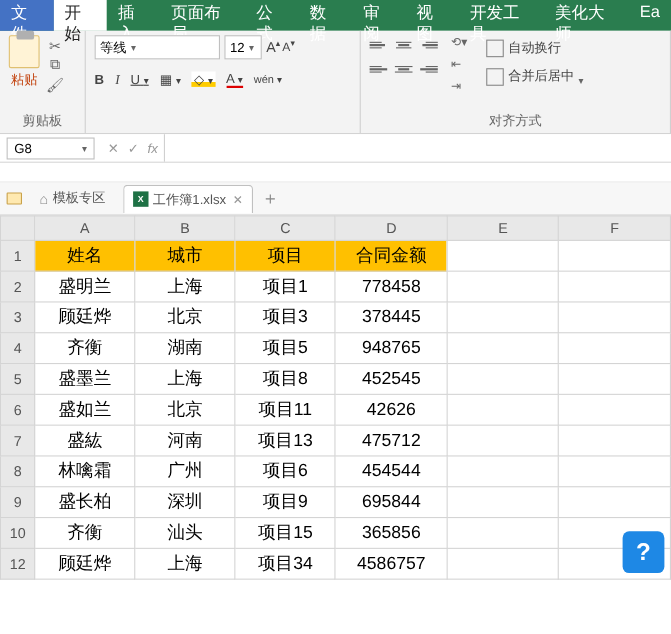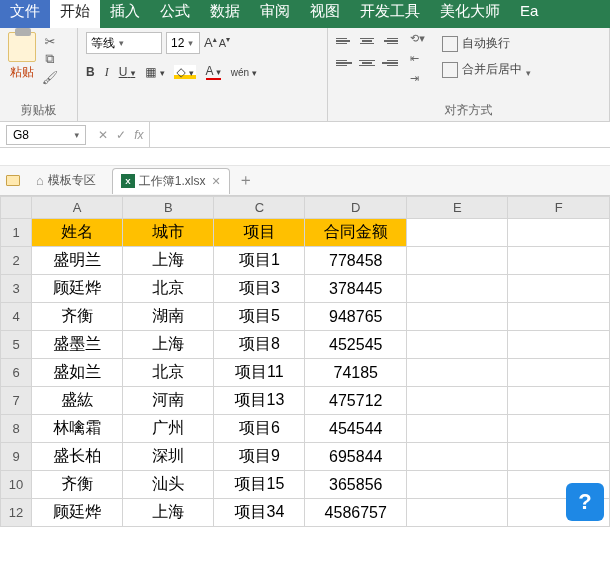--- a/index.html
+++ b/index.html
@@ -17,21 +17,21 @@
   
   .paste-col { display: flex; flex-direction: column; align-items: center; gap: 2px; }
   .paste-icon { width: 28px; height: 30px; background: #fff3d6; border: 1px solid #e0c070; border-radius: 2px; position: relative; }
   .paste-icon::after { content: ""; position: absolute; top: -5px; left: 6px; width: 16px; height: 8px; background: #b0b0b0; border-radius: 2px; }
   .mini-col { display: flex; flex-direction: column; gap: 4px; padding-top: 2px; }
   .mini-icon { width: 16px; height: 14px; display: flex; align-items: center; justify-content: center; color: #666; font-size: 13px; }
   
   .font-top { display: flex; gap: 4px; align-items: center; }
   .combo { border: 1px solid #c0c0c0; background: #fff; height: 22px; display: flex; align-items: center; padding: 0 4px; font-size: 12px; }
   .combo .caret { margin-left: 4px; color: #666; font-size: 9px; }
-  .font-name { width: 76px; }
+  .font-name { width: 114px; }
   .font-size { width: 34px; }
   .aa { display: flex; gap: 2px; }
   .aa span { font-size: 11px; color: #444; }
   .font-bottom { display: flex; gap: 10px; align-items: center; margin-top: 6px; color: #444; }
   .font-bottom .b { font-weight: bold; }
   .font-bottom .i { font-style: italic; font-family: serif; }
   .font-bottom .u { text-decoration: underline; }
   .font-bottom .c9 { font-size: 9px; }
   
   .align-grid { display: grid; grid-template-columns: repeat(3, 18px); grid-template-rows: repeat(2, 18px); gap: 4px; }
@@ -79,20 +79,21 @@
   .wm-text { color: #1e88e5; font-size: 20px; font-weight: bold; }
   .wm-sub { color: #1e88e5; font-size: 10px; display: block; }
 </style>
 </head>
 <body>
 
 <div class="menubar">
   <div class="tab file">文件</div>
   <div class="tab active">开始</div>
   <div class="tab">插入</div>
+  <div class="tab">页面布局</div>
   <div class="tab">公式</div>
   <div class="tab">数据</div>
   <div class="tab">审阅</div>
   <div class="tab">视图</div>
   <div class="tab">开发工具</div>
   <div class="tab">美化大师</div>
   <div class="tab">Ea</div>
 </div>
 
 <div class="ribbon">
@@ -289,21 +290,21 @@
     <td class="data">项目8</td>
     <td class="data">452545</td>
     <td></td>
     <td></td>
         </tr>
         <tr>
           <th class="rowh">6</th>
     <td class="data">盛如兰</td>
     <td class="data">北京</td>
     <td class="data">项目11</td>
-    <td class="data">74185</td>
+    <td class="data">42626</td>
     <td></td>
     <td></td>
         </tr>
         <tr>
           <th class="rowh">7</th>
     <td class="data">盛紘</td>
     <td class="data">河南</td>
     <td class="data">项目13</td>
     <td class="data">475712</td>
     <td></td>

